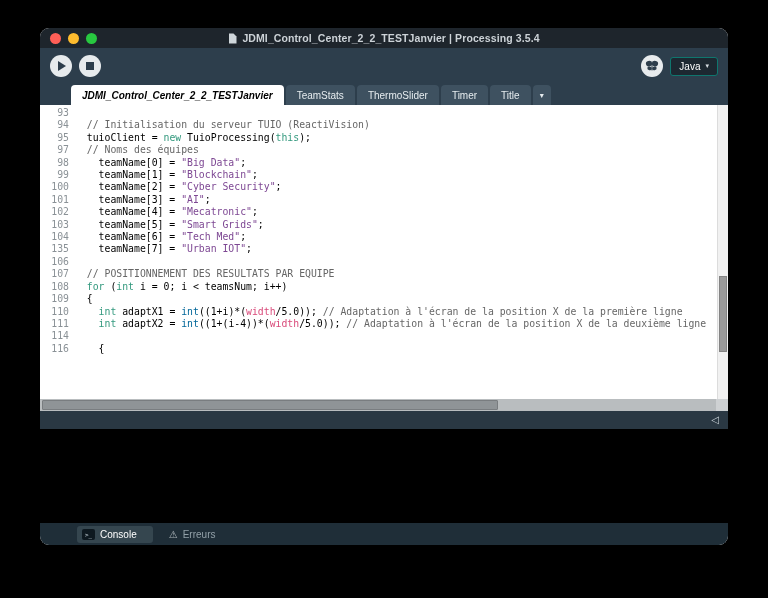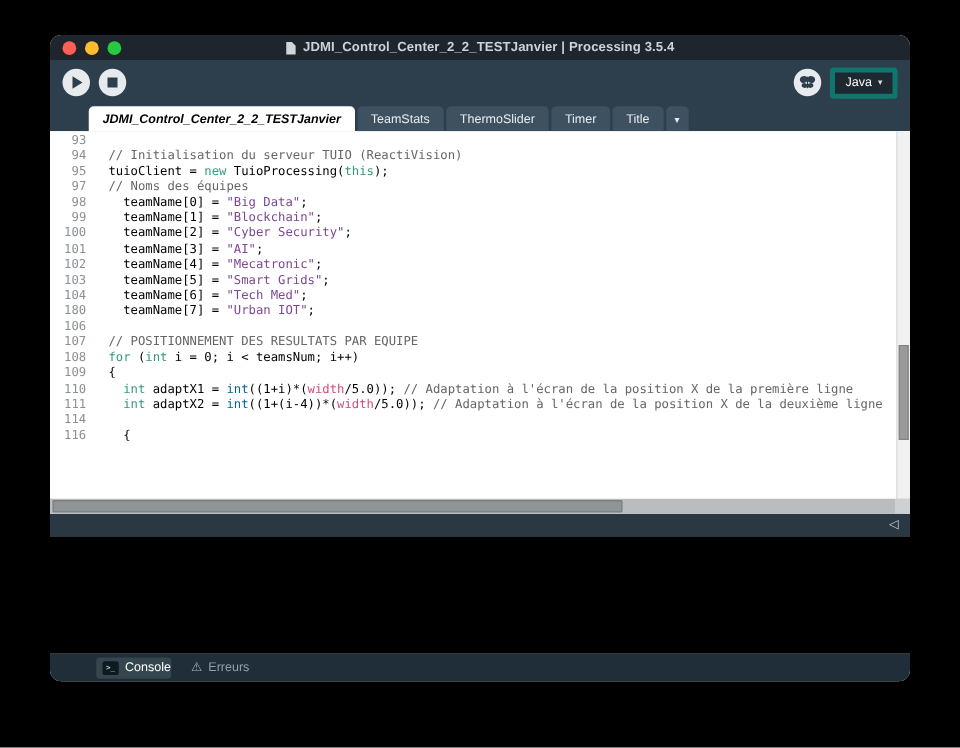--- a/index.html
+++ b/index.html
@@ -15,21 +15,21 @@
   .tl.green{background:var(--ui-traffic_green,#28c840);}
   .title-wrap{display:flex;align-items:center;gap:5px;}
   .title-text{font-size:10.5px;font-weight:600;color:#ccd2d7;letter-spacing:.1px;}
 
   
   .toolbar{height:36px;background:var(--ui-chrome,#2d3e4c);display:flex;align-items:center;padding:0 10px;gap:7px;}
   .round-btn{width:22px;height:22px;border-radius:50%;background:var(--ui-button_face,#e7ebed);display:flex;align-items:center;justify-content:center;cursor:pointer;flex:0 0 auto;}
   .play-glyph{width:0;height:0;border-top:5px solid transparent;border-bottom:5px solid transparent;border-left:8px solid #2d3e4c;margin-left:2px;}
   .stop-glyph{width:8px;height:8px;background:#2d3e4c;}
   .tb-spacer{flex:1;}
-  .mode-btn{display:flex;align-items:center;gap:5px;background:#1d2831;border:4px solid #0f766e;border-radius:3px;color:#fff;font-size:10px;padding:3px 8px;cursor:pointer;}
+  .mode-btn{display:flex;align-items:center;gap:5px;background:#1d2831;border:1px solid #0f766e;border-radius:3px;color:#fff;font-size:10px;padding:3px 8px;cursor:pointer;}
   .mode-btn .caret{font-size:7px;color:#d6dde1;}
 
   
   .tabbar{height:21px;background:var(--ui-chrome,#2d3e4c);display:flex;align-items:flex-end;padding-left:31px;}
   .tab{height:20px;box-sizing:border-box;padding:0 11px;display:flex;align-items:center;font-size:10px;border-radius:4px 4px 0 0;margin-right:2px;color:#e6ecef;background:var(--ui-tab_inactive,#3e5160);cursor:pointer;white-space:nowrap;}
   .tab.active{background:var(--ui-tab_active,#fff);color:#000;font-weight:bold;font-style:italic;}
   .tab.overflow{padding:0 7px;font-size:8px;}
 
   
   .editor{position:relative;height:294px;background:var(--ui-editor_bg,#fff);overflow:hidden;}
@@ -52,21 +52,21 @@
 
   
   .divider{height:18px;background:var(--ui-divider,#2a3843);display:flex;align-items:center;justify-content:flex-end;padding-right:9px;box-sizing:border-box;}
   .collapse{color:#c7d0d6;font-size:10px;line-height:1;cursor:pointer;}
 
   
   .console{height:94px;background:var(--ui-console_bg,#000);}
 
   
   .bottombar{height:22px;background:var(--ui-footer,#1f2e38);display:flex;align-items:center;padding-left:37px;gap:16px;box-sizing:border-box;}
-  .console-tab{display:flex;align-items:center;gap:5px;background:var(--ui-footer_tab,#35464f);color:#fff;font-size:10px;padding:3px 0 3px 5px;border-radius:3px;cursor:pointer;}
+  .console-tab{display:flex;align-items:center;gap:5px;background:var(--ui-footer_tab,#35464f);color:#fff;font-size:10px;padding:3px 16px 3px 5px;border-radius:3px;cursor:pointer;}
   .term-icon{width:13px;height:11px;background:#0e1920;border-radius:2px;color:#d6e4ec;font-family:"DejaVu Sans Mono",monospace;font-size:6px;display:flex;align-items:center;justify-content:center;}
   .errors-tab{display:flex;align-items:center;gap:5px;color:#92a0a8;font-size:10px;cursor:pointer;}
   .warn-icon{font-size:10px;color:#a9b2b7;}
 </style>
 </head>
 <body>
 
 <div class="window">
 
   <div class="titlebar">
@@ -127,21 +127,21 @@
         <div class="line"><span class="ln">94</span><span><span class="tok-c">  // Initialisation du serveur TUIO (ReactiVision)</span></span></div>
         <div class="line"><span class="ln">95</span><span><span class="tok-p">  tuioClient = </span><span class="tok-k">new</span><span class="tok-p"> TuioProcessing(</span><span class="tok-k">this</span><span class="tok-p">);</span></span></div>
         <div class="line"><span class="ln">97</span><span><span class="tok-c">  // Noms des équipes</span></span></div>
         <div class="line"><span class="ln">98</span><span><span class="tok-p">    teamName[0] = </span><span class="tok-s">"Big Data"</span><span class="tok-p">;</span></span></div>
         <div class="line"><span class="ln">99</span><span><span class="tok-p">    teamName[1] = </span><span class="tok-s">"Blockchain"</span><span class="tok-p">;</span></span></div>
         <div class="line"><span class="ln">100</span><span><span class="tok-p">    teamName[2] = </span><span class="tok-s">"Cyber Security"</span><span class="tok-p">;</span></span></div>
         <div class="line"><span class="ln">101</span><span><span class="tok-p">    teamName[3] = </span><span class="tok-s">"AI"</span><span class="tok-p">;</span></span></div>
         <div class="line"><span class="ln">102</span><span><span class="tok-p">    teamName[4] = </span><span class="tok-s">"Mecatronic"</span><span class="tok-p">;</span></span></div>
         <div class="line"><span class="ln">103</span><span><span class="tok-p">    teamName[5] = </span><span class="tok-s">"Smart Grids"</span><span class="tok-p">;</span></span></div>
         <div class="line"><span class="ln">104</span><span><span class="tok-p">    teamName[6] = </span><span class="tok-s">"Tech Med"</span><span class="tok-p">;</span></span></div>
-        <div class="line"><span class="ln">180</span><span><span class="tok-p">    teamName[7] = </span><span class="tok-s">"Urban IOT"</span><span class="tok-p">;</span></span></div>
+        <div class="line"><span class="ln">135</span><span><span class="tok-p">    teamName[7] = </span><span class="tok-s">"Urban IOT"</span><span class="tok-p">;</span></span></div>
         <div class="line"><span class="ln">106</span><span>&nbsp;</span></div>
         <div class="line"><span class="ln">107</span><span><span class="tok-c">  // POSITIONNEMENT DES RESULTATS PAR EQUIPE</span></span></div>
         <div class="line"><span class="ln">108</span><span><span class="tok-p">  </span><span class="tok-k">for</span><span class="tok-p"> (</span><span class="tok-k">int</span><span class="tok-p"> i = 0; i &lt; teamsNum; i++)</span></span></div>
         <div class="line"><span class="ln">109</span><span><span class="tok-p">  {</span></span></div>
         <div class="line"><span class="ln">110</span><span><span class="tok-p">    </span><span class="tok-k">int</span><span class="tok-p"> adaptX1 = </span><span class="tok-f">int</span><span class="tok-p">((1+i)*(</span><span class="tok-v">width</span><span class="tok-p">/5.0)); </span><span class="tok-c">// Adaptation à l'écran de la position X de la première ligne</span></span></div>
         <div class="line"><span class="ln">111</span><span><span class="tok-p">    </span><span class="tok-k">int</span><span class="tok-p"> adaptX2 = </span><span class="tok-f">int</span><span class="tok-p">((1+(i-4))*(</span><span class="tok-v">width</span><span class="tok-p">/5.0)); </span><span class="tok-c">// Adaptation à l'écran de la position X de la deuxième ligne</span></span></div>
         <div class="line"><span class="ln">114</span><span>&nbsp;</span></div>
         <div class="line"><span class="ln">116</span><span><span class="tok-p">    {</span></span></div>
       </div>
     <div class="vscroll">

